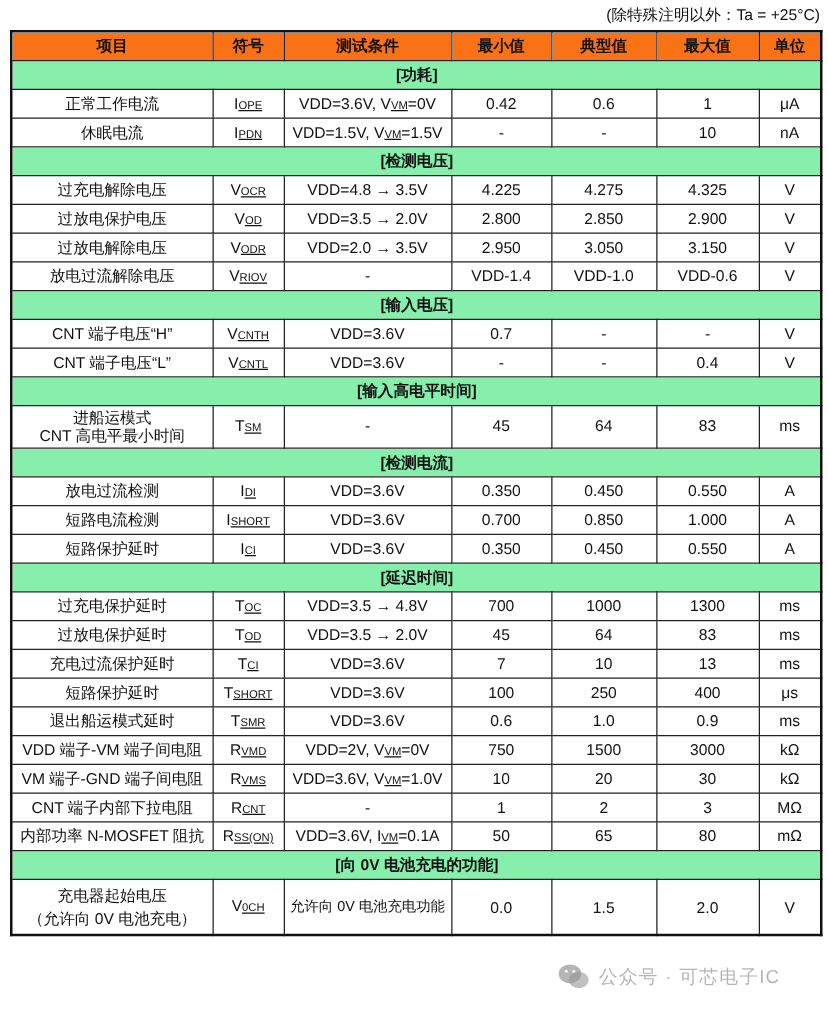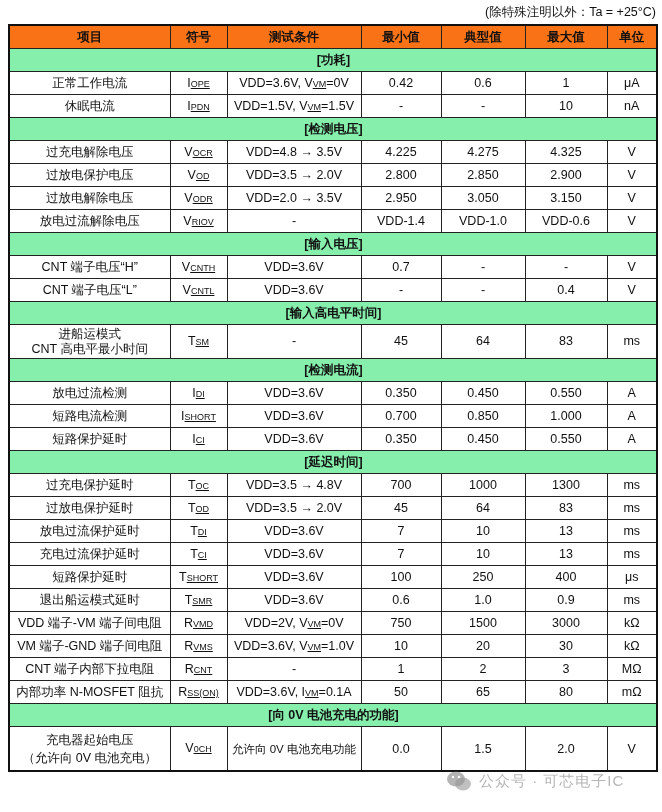--- a/index.html
+++ b/index.html
@@ -192,29 +192,20 @@
       <tr>
         <td>过放电保护延时</td>
         <td><span class="sym-main">T</span><span class="sym-sub">OD</span></td>
         <td class="cond">VDD=3.5 → 2.0V</td>
         <td>45</td>
         <td>64</td>
         <td>83</td>
         <td>ms</td>
       </tr>
       <tr>
-        <td>放电过流保护延时</td>
-        <td><span class="sym-main">T</span><span class="sym-sub">DI</span></td>
-        <td class="cond">VDD=3.6V</td>
-        <td>7</td>
-        <td>10</td>
-        <td>13</td>
-        <td>ms</td>
-      </tr>
-      <tr>
         <td>充电过流保护延时</td>
         <td><span class="sym-main">T</span><span class="sym-sub">CI</span></td>
         <td class="cond">VDD=3.6V</td>
         <td>7</td>
         <td>10</td>
         <td>13</td>
         <td>ms</td>
       </tr>
       <tr>
         <td>短路保护延时</td>

